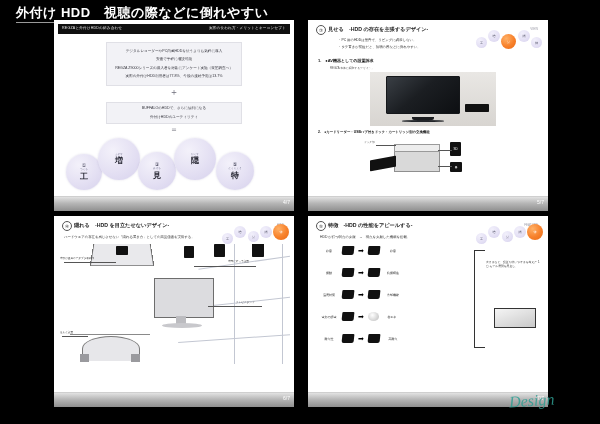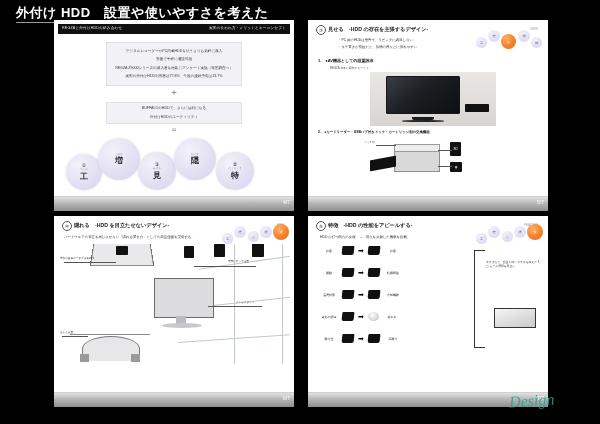--- a/index.html
+++ b/index.html
@@ -146,21 +146,21 @@
   .watermark{
     position:absolute;right:46px;bottom:14px;
     color:#2f9e92;font-size:16px;font-family:"Liberation Serif",serif;
     font-style:italic;opacity:.85;transform:rotate(-4deg);
     white-space:nowrap;pointer-events:none;
   }
 </style>
 </head>
 <body>
 
-<div class="page-title">外付け HDD　設置や使いやすさを考えた</div>
+<div class="page-title">外付け HDD　視聴の際などに倒れやすい</div>
 <div class="title-rule"></div>
 
 <div class="grid">
 
   <div class="slide-wrap" style="left:54px;top:2px;width:240px;height:192px;">
     <div class="slide" style="height:176px;">
 
       <div class="s1-band">
         <div class="l">REGZAと外付けHDDの組み合わせ</div>
         <div class="r">実際の使われ方・メリットとキーコンセプト</div>

